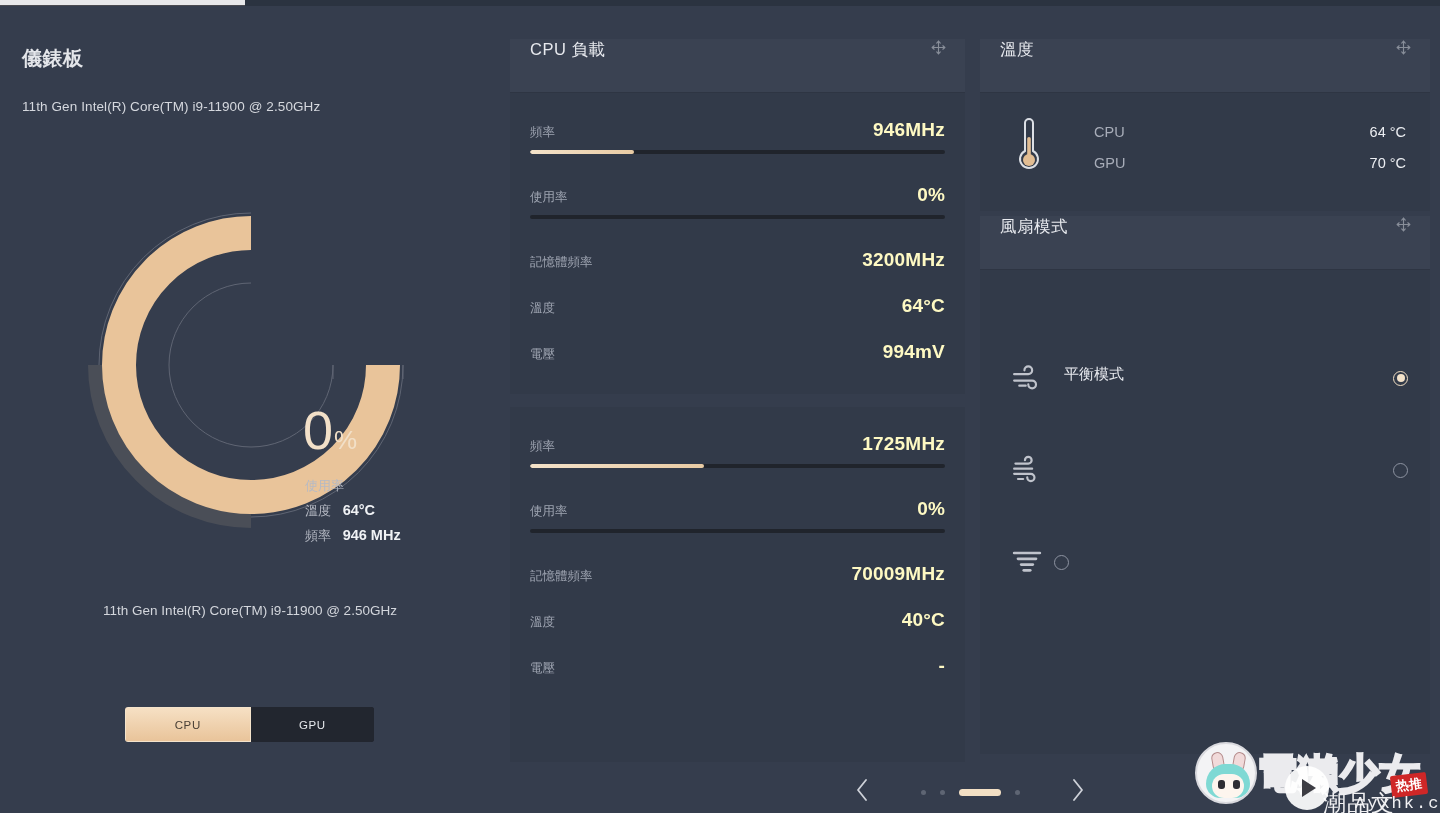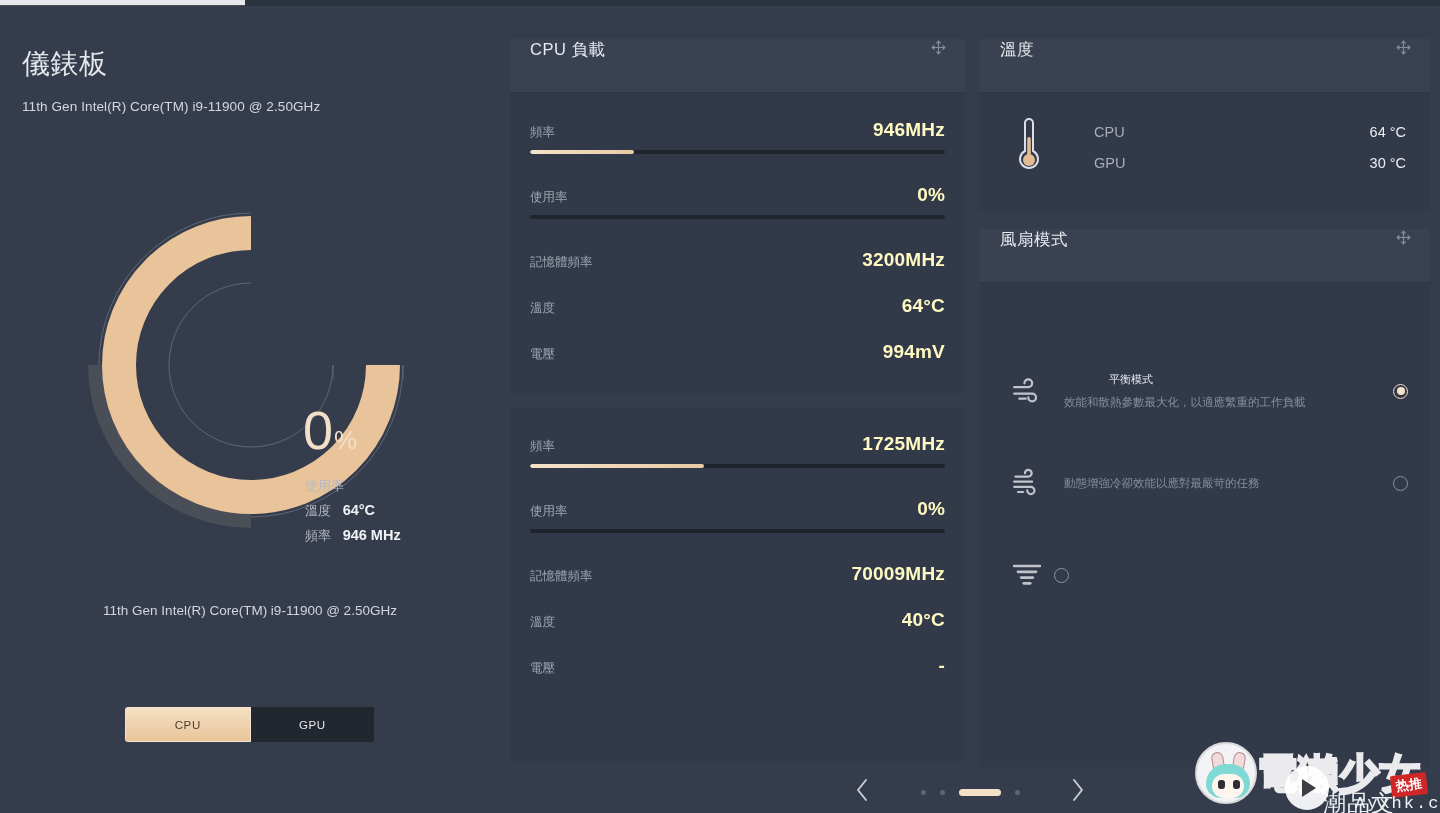--- a/index.html
+++ b/index.html
@@ -18,21 +18,21 @@
   }
   .chrome-bar-rest {
     position: absolute; top: 0; left: 245px; width: 1195px; height: 6px;
     background: #2b3340;
   }
 
   
   .left-col { position: absolute; left: 0; top: 6px; width: 500px; height: 807px; }
   .page-title {
     position: absolute; left: 22px; top: 39px;
-    font-size: 28px; color: #e4e6ea; font-weight: 400; letter-spacing: .5px;
+    font-size: 20px; color: #e4e6ea; font-weight: 700; letter-spacing: .5px;
   }
   .sys-lines { position: absolute; left: 22px; top: 90px; }
   .sys-line { font-size: 13.5px; color: #d5d8de; line-height: 21px; letter-spacing: .1px; }
 
   .gauge-wrap { position: absolute; left: 55px; top: 185px; width: 400px; height: 375px; }
   .gauge-center {
     position: absolute; left: 248px; top: 215px;
     color: #f2e0c8; display: flex; align-items: baseline;
   }
   .gauge-center .big { font-size: 54px; line-height: 48px; font-weight: 300; letter-spacing: -1px; }
@@ -96,21 +96,21 @@
   .temp-val { font-size: 14.5px; color: #eceef2; }
 
   
   .fan-sub { font-size: 14.5px; color: #e3e6eb; padding: 24px 0 0 22px; }
   .fan-list { margin-top: 62px; }
   .fan-item {
     display: flex; align-items: center; padding: 0 22px 0 20px; height: 92px; cursor: pointer;
   }
   .fan-ic { width: 54px; flex: 0 0 54px; display: flex; justify-content: center; opacity: .85; }
   .fan-txt { flex: 1; padding-left: 10px; }
-  .fan-name { font-size: 11px; color: #e8eaef; margin-bottom: 7px; margin-left: 45px; }
+  .fan-name { font-size: 15px; color: #e8eaef; margin-bottom: 7px; }
   .fan-desc { font-size: 11.5px; color: #878d9b; line-height: 17px; max-width: 285px; }
   .radio {
     width: 15px; height: 15px; border-radius: 50%; border: 1.6px solid #8d93a1;
     flex: 0 0 15px; position: relative;
   }
   .radio.on { border-color: #f0ddc2; }
   .radio.on::after {
     content: ""; position: absolute; left: 2.5px; top: 2.5px; width: 8px; height: 8px;
     border-radius: 50%; background: #f3e2c9;
   }
@@ -320,27 +320,27 @@
           <rect x="15.2" y="22" width="3.6" height="20" rx="1.8" fill="#e2bd93"></rect>
         </svg>
       </span>
       <div class="temp-rows">
         <div class="temp-row">
           <span class="temp-name">CPU</span>
           <span class="temp-val">64 °C</span>
         </div>
         <div class="temp-row">
           <span class="temp-name">GPU</span>
-          <span class="temp-val">30 °C</span>
-        </div>
-      </div>
-    </div>
-  </div>
-
-  <div class="panel" style="left:980px; top:229px; width:450px; height:538px;">
+          <span class="temp-val">70 °C</span>
+        </div>
+      </div>
+    </div>
+  </div>
+
+  <div class="panel" style="left:980px; top:216px; width:450px; height:538px;">
     <div class="panel-head">
       <span class="panel-title">風扇模式</span>
       <span class="move-icon">
         <svg width="17" height="17" viewBox="0 0 24 24" fill="none" stroke="#c8ccd4" stroke-width="1.6" stroke-linecap="round" stroke-linejoin="round">
           <path d="M12 3 L12 21 M3 12 L21 12 M12 3 L9.5 5.8 M12 3 L14.5 5.8 M12 21 L9.5 18.2 M12 21 L14.5 18.2 M3 12 L5.8 9.5 M3 12 L5.8 14.5 M21 12 L18.2 9.5 M21 12 L18.2 14.5"></path>
         </svg>
       </span>
     </div>
 
 
@@ -349,36 +349,34 @@
       <div class="fan-item">
         <span class="fan-ic">
           <svg width="36" height="36" viewBox="0 0 28 28" fill="none" stroke="#d9dce3" stroke-width="1.7" stroke-linecap="round">
             <path d="M4 11 h11 a3 3 0 1 0 -3 -3"></path>
             <path d="M4 16 h14 a3 3 0 1 1 -3 3"></path>
             <path d="M8 20 h5"></path>
           </svg>
         </span>
         <div class="fan-txt">
           <div class="fan-name">平衡模式</div>
-          <div class="fan-desc">效能和散熱參數最大化，以適應繁重的工作負載</div>
         </div>
         <span class="radio on"></span>
       </div>
 
       <div class="fan-item">
         <span class="fan-ic">
           <svg width="36" height="36" viewBox="0 0 28 28" fill="none" stroke="#d9dce3" stroke-width="1.7" stroke-linecap="round">
             <path d="M5 9 h10 a2.6 2.6 0 1 0 -2.6 -2.6"></path>
             <path d="M4 13 h14"></path>
             <path d="M4 17 h13 a2.8 2.8 0 1 1 -2.8 2.8"></path>
             <path d="M7 21 h4"></path>
           </svg>
         </span>
         <div class="fan-txt">
-          <div class="fan-desc">動態增強冷卻效能以應對最嚴苛的任務</div>
         </div>
         <span class="radio"></span>
       </div>
 
       <div class="fan-item">
         <span class="fan-ic">
           <svg width="36" height="36" viewBox="0 0 28 28" fill="none" stroke="#d9dce3" stroke-width="2.1" stroke-linecap="round">
             <path d="M4 7 h20"></path>
             <path d="M7 11.5 h14"></path>
             <path d="M9.5 16 h9"></path>

